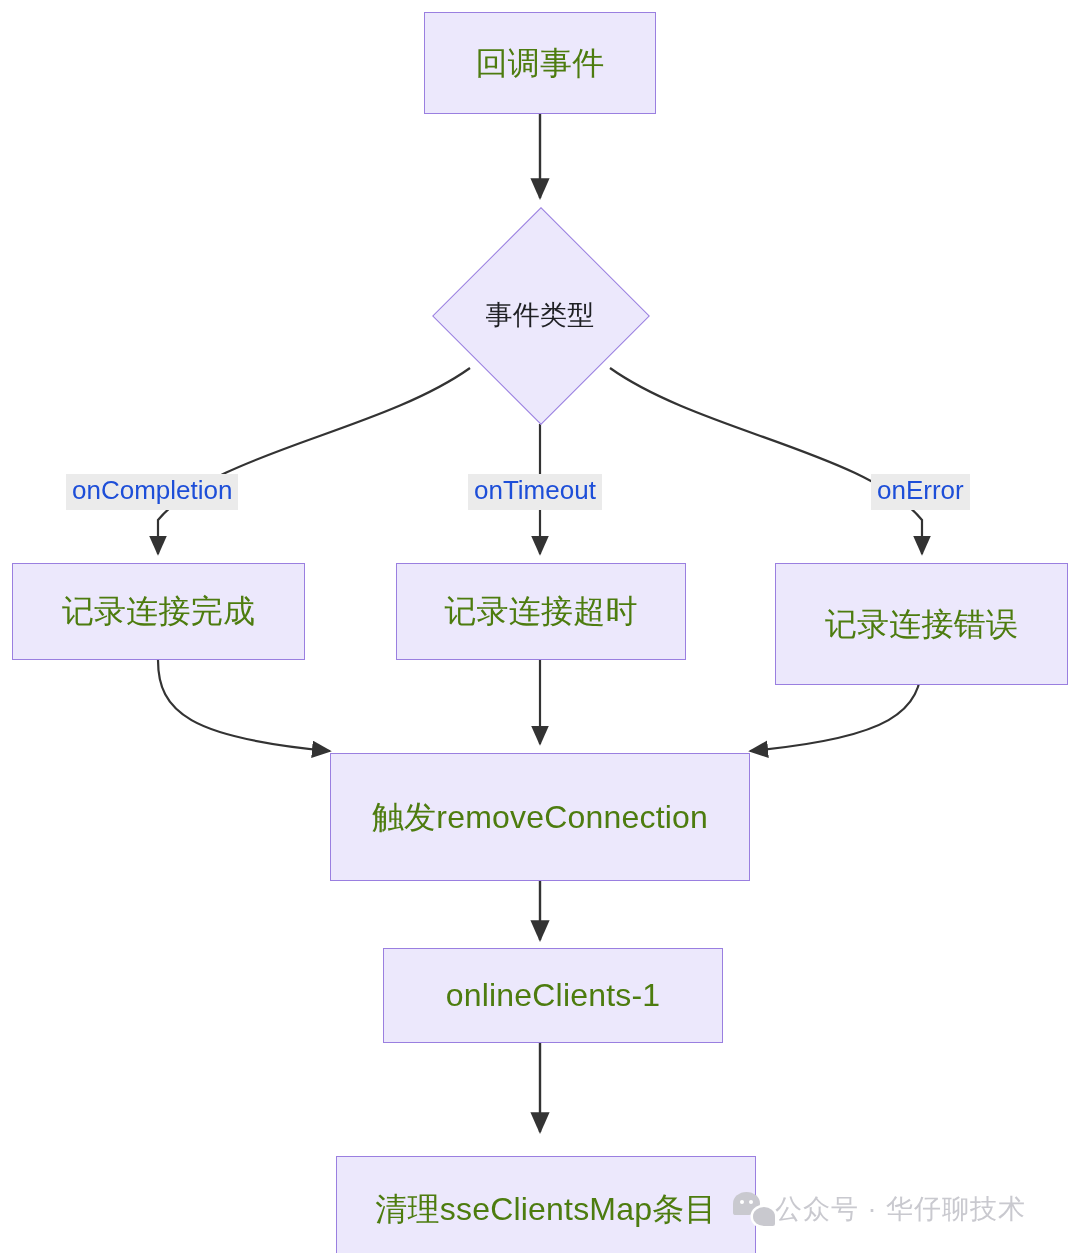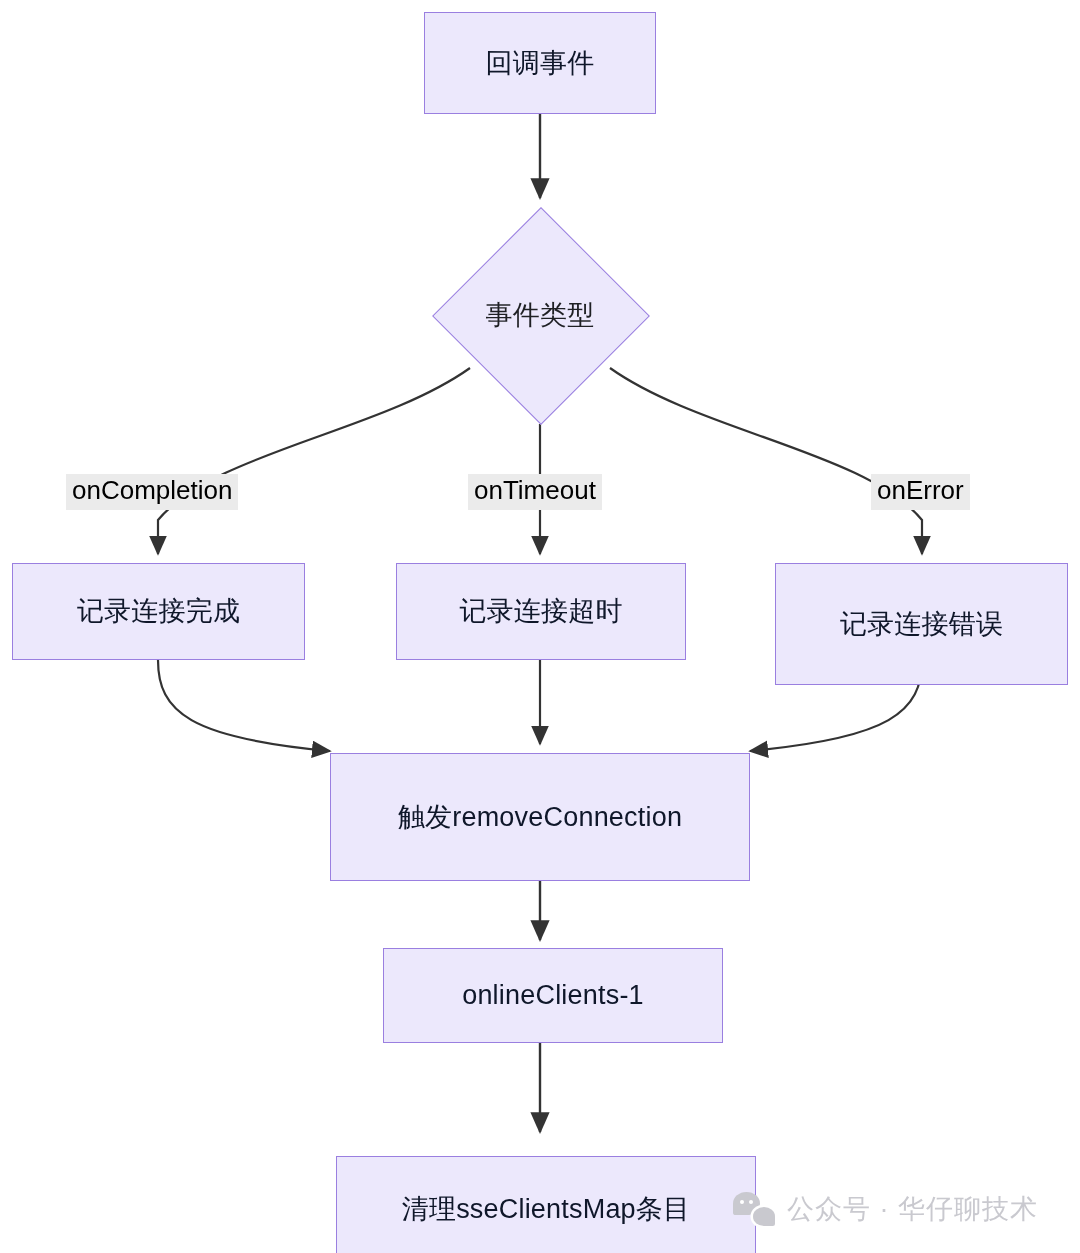--- a/index.html
+++ b/index.html
@@ -30,22 +30,22 @@
     position: absolute;
     box-sizing: border-box;
     display: flex;
     align-items: center;
     justify-content: center;
     text-align: center;
   }
   .node-rect {
     background: #ECE8FC;
     border: 1.6px solid #9A7FE0;
-    color: #0f172a;
-    font-size: 27px;
+    color: #4d7c0f;
+    font-size: 32px;
     line-height: 1.2;
     letter-spacing: 0.2px;
   }
   .node-diamond-wrap {
     position: absolute;
     box-sizing: border-box;
   }
   .node-diamond-shape {
     position: absolute;
     left: 50%;
@@ -67,32 +67,31 @@
     display: flex;
     align-items: center;
     justify-content: center;
     font-size: 27px;
     color: #1f2024;
     letter-spacing: 0.2px;
   }
   .edge-label {
     position: absolute;
     background: #ebebeb;
-    color: #000000;
+    color: #1d4ed8;
     font-size: 26px;
     line-height: 1.15;
     padding: 2px 6px 4px 6px;
     white-space: nowrap;
     box-sizing: border-box;
   }
   #watermark {
     position: absolute;
     display: flex;
     align-items: center;
-    gap: 12px;
     color: #c9c9cf;
     font-size: 27px;
     letter-spacing: 1px;
     user-select: none;
   }
   #watermark .wm-icon {
     display: inline-block;
     width: 42px;
     height: 34px;
     position: relative;

